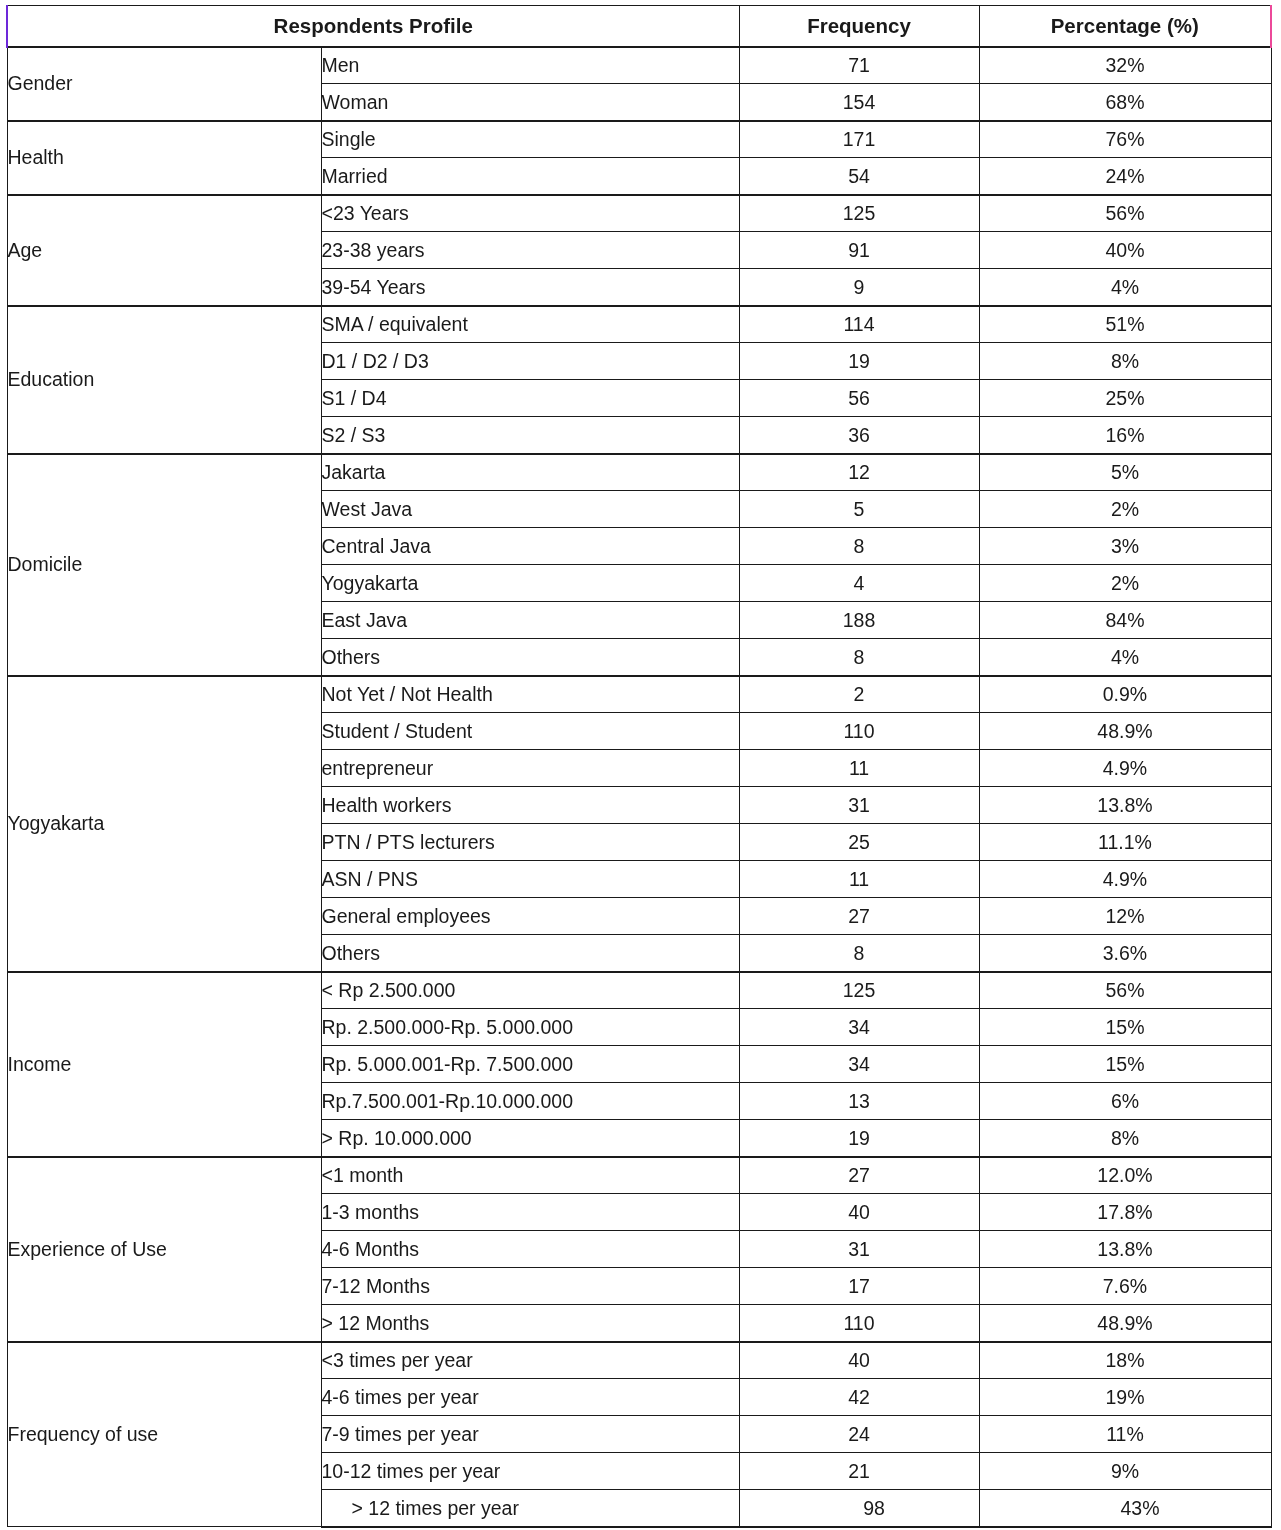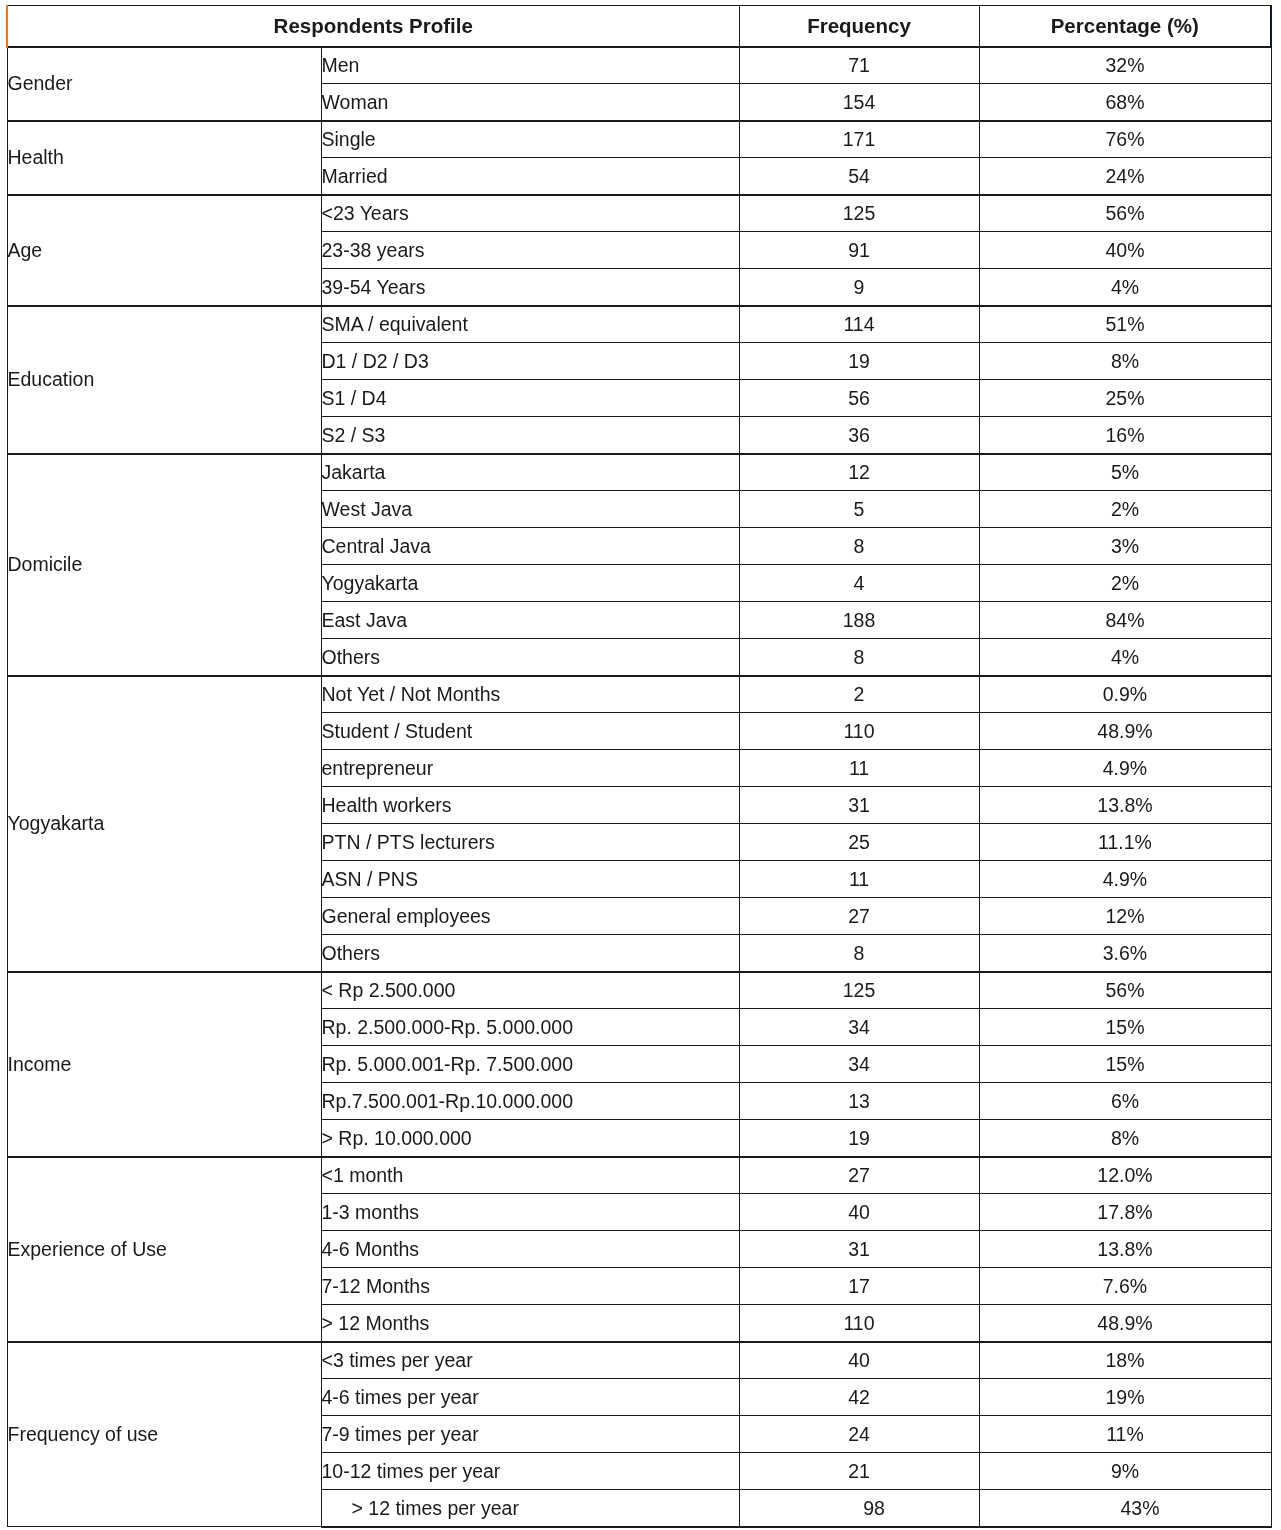--- a/index.html
+++ b/index.html
@@ -45,22 +45,22 @@
 
   
   thead th {
     height: 41px;
     font-weight: bold;
     text-align: center;
     font-size: 20.5px;
     border-top: 2px solid #1a1a1a;
     border-bottom: 2px solid #1a1a1a;
   }
-  thead th.h-profile { border-left: 2px solid #f97316; }
-  thead th.h-pct     { border-right: 2px solid #0f172a; }
+  thead th.h-profile { border-left: 2px solid #6d28d9; }
+  thead th.h-pct     { border-right: 2px solid #ec4899; }
 
   
   tbody td {
     height: 37px;
   }
 
   td.group-cell {
     text-align: left;
     padding-left: 13px;
     border-left: 2px solid #1a1a1a;
@@ -199,21 +199,21 @@
           <td class="num-cell">188</td>
           <td class="pct-cell">84%</td>
         </tr>
         <tr class="group-end">
           <td class="cat-cell">Others</td>
           <td class="num-cell">8</td>
           <td class="pct-cell">4%</td>
         </tr>
         <tr class="group-start">
           <td class="group-cell" rowspan="8">Yogyakarta</td>
-          <td class="cat-cell">Not Yet / Not Months</td>
+          <td class="cat-cell">Not Yet / Not Health</td>
           <td class="num-cell">2</td>
           <td class="pct-cell">0.9%</td>
         </tr>
         <tr>
           <td class="cat-cell">Student / Student</td>
           <td class="num-cell">110</td>
           <td class="pct-cell">48.9%</td>
         </tr>
         <tr>
           <td class="cat-cell">entrepreneur</td>

